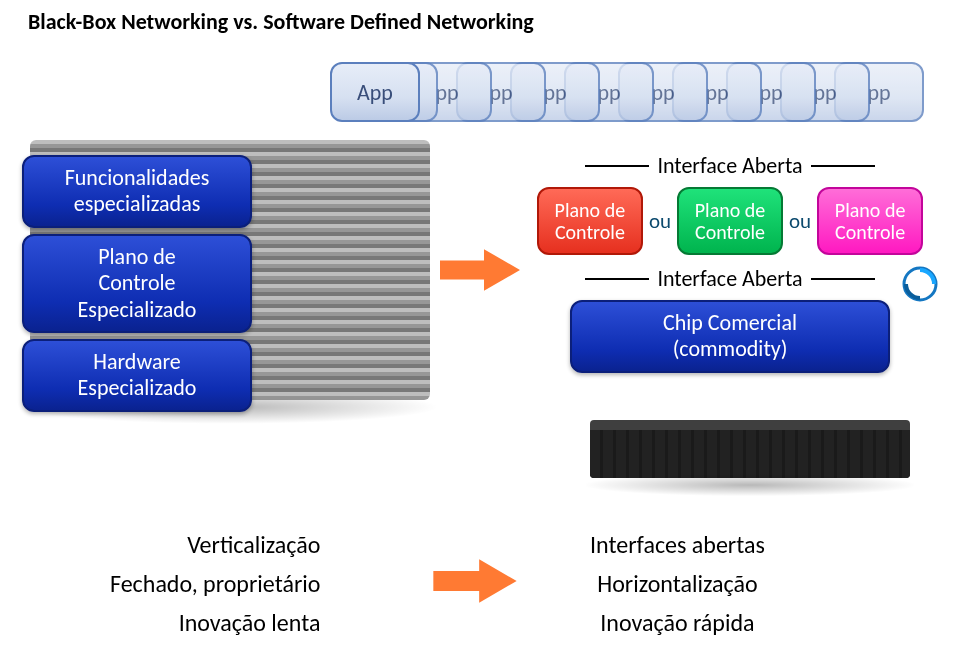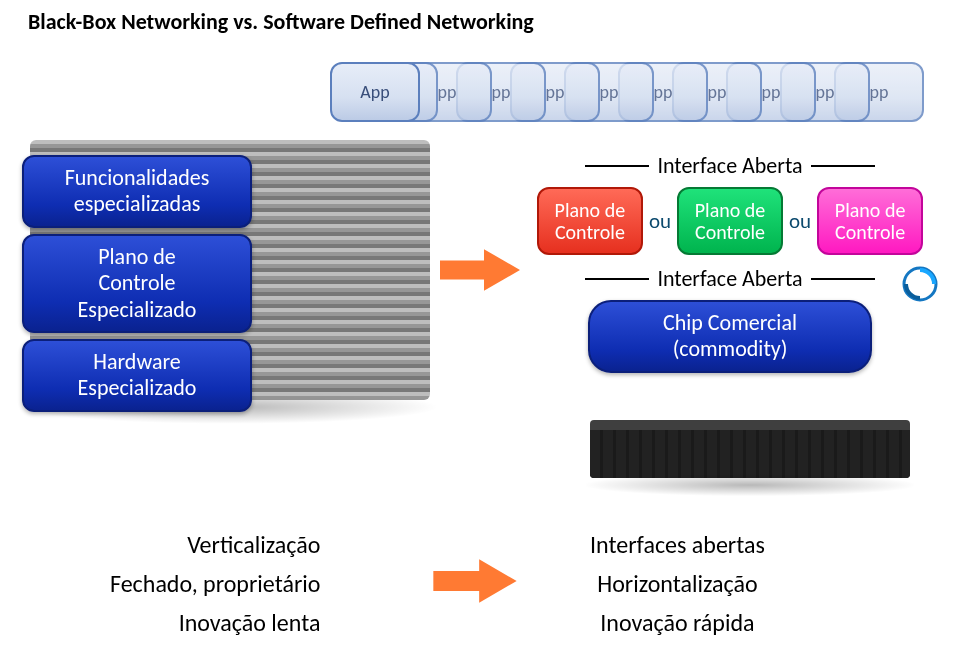--- a/index.html
+++ b/index.html
@@ -1,21 +1,21 @@
 <!DOCTYPE html>
 <html><head>
 <meta charset="utf-8">
 <style>
   * { box-sizing: border-box; margin: 0; padding: 0; }
   body { width: 959px; height: 665px; font-family: "Calibri", Arial, sans-serif; background: #fff; position: relative; overflow: hidden; }
 
   .page-title { font-size: 22px; font-weight: bold; margin: 8px 0 18px 28px; }
 
   .app-row { position: absolute; top: 62px; left: 330px; width: 600px; height: 70px; }
-  .app-card { position: absolute; width: 90px; height: 60px; border-radius: 12px; border: 2px solid #5b7fbd; background: linear-gradient(to bottom, #e7edf8 0%, #d6e0f1 60%, #bccbe6 100%); display: flex; align-items: center; justify-content: center; font-size: 18px; color: #394e7a; }
+  .app-card { position: absolute; width: 90px; height: 60px; border-radius: 12px; border: 2px solid #5b7fbd; background: linear-gradient(to bottom, #e7edf8 0%, #d6e0f1 60%, #bccbe6 100%); display: flex; align-items: center; justify-content: center; font-size: 22px; color: #394e7a; }
   .app-front { z-index: 20; }
 
   .left-stack { position: absolute; top: 155px; left: 22px; width: 230px; }
   .blue-block { background: linear-gradient(to bottom, #2d4fd7 0%, #0e2db2 70%, #0a2290 100%); border: 2.5px solid #0b1f7a; border-radius: 12px; color: #fff; text-align: center; padding: 8px 8px; font-size: 22px; line-height: 1.2; box-shadow: 0 2px 4px rgba(0,0,0,.3); margin-bottom: 6px; }
 
   .rack-bg { position: absolute; top: 140px; left: 30px; width: 400px; height: 260px; z-index: -1;
     background:
       repeating-linear-gradient(0deg, #8c8c8c 0 4px, #b8b8b8 4px 8px, #6a6a6a 8px 12px),
       linear-gradient(90deg, #222 0%, #333 10%, #888 12%, #222 13%, #333 30%, #888 32%, #222 33%, #333 60%, #888 62%, #222 63%);
     border-radius: 6px;
@@ -31,21 +31,21 @@
   .iface-group { display: flex; align-items: center; justify-content: center; gap: 8px; margin: 4px 0 8px 0; font-size: 22px; }
   .iface-rule { flex: 0 0 64px; height: 2px; background: #000; }
 
   .cp-row { display: flex; align-items: center; justify-content: center; gap: 4px; margin-bottom: 10px; }
   .cp-box { width: 106px; height: 68px; border-radius: 12px; display: flex; flex-direction: column; align-items: center; justify-content: center; color: #fff; font-size: 20px; line-height: 1.1; text-align: center; }
   .cp-red   { background: linear-gradient(to bottom,#ff6a57,#e6301f); border:2px solid #b11808; }
   .cp-green { background: linear-gradient(to bottom,#1fe27a,#00b44e); border:2px solid #057a34; }
   .cp-pink  { background: linear-gradient(to bottom,#ff6dd8,#ff19c1); border:2px solid #c3059b; }
   .ou { font-size: 21px; color: #0c4a6e; padding: 0 2px; }
 
-  .chip-block { width: 284px; border-radius: 23px; }
+  .chip-block { width: 320px; }
   .swirl { position: absolute; right: 2px; top: 118px; width: 36px; height: 36px; }
 
   .switch-img { position: absolute; top: 420px; left: 590px; width: 320px; height: 58px; border-radius: 4px;
     background:
       repeating-linear-gradient(90deg, #222 0 10px, #1a1a1a 10px 13px),
       linear-gradient(#2a2a2a,#0b0b0b);
     border-top: 10px solid #3f3f3f;
   }
   .switch-shadow { position:absolute; top:474px; left:586px; width:328px; height:22px; background: radial-gradient(ellipse at center, rgba(0,0,0,.28) 0%, rgba(0,0,0,0) 72%); }
 

